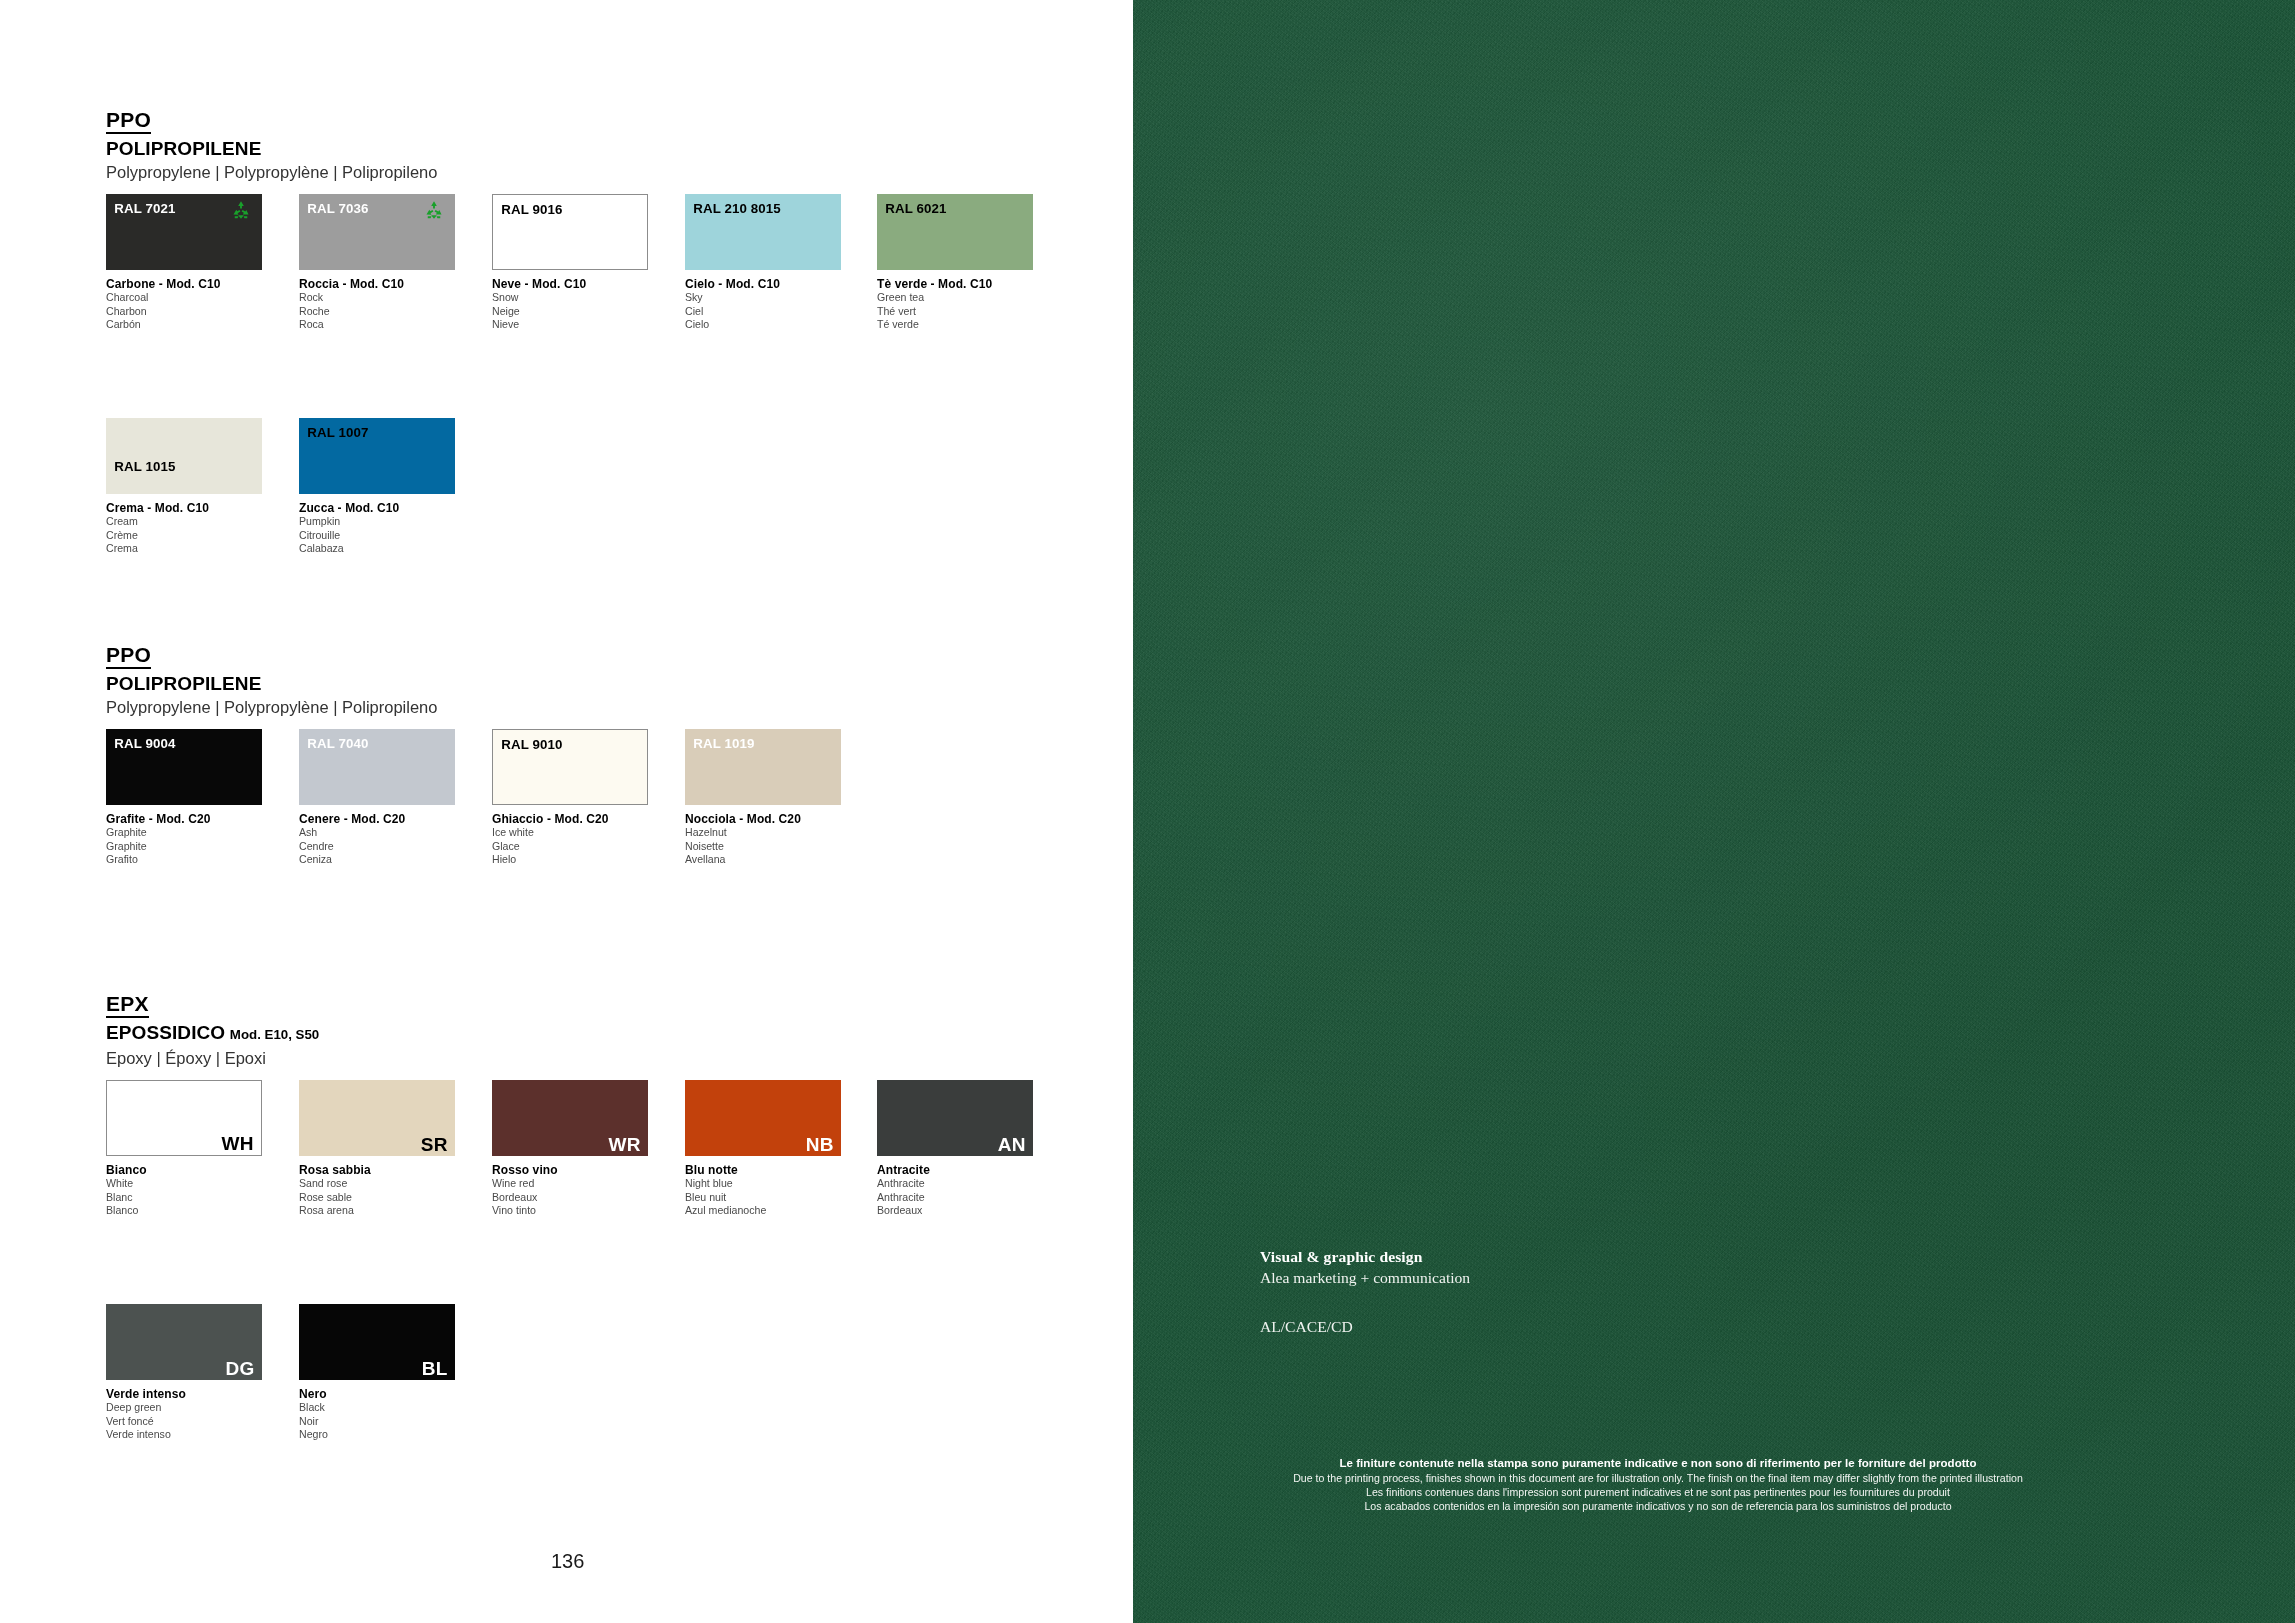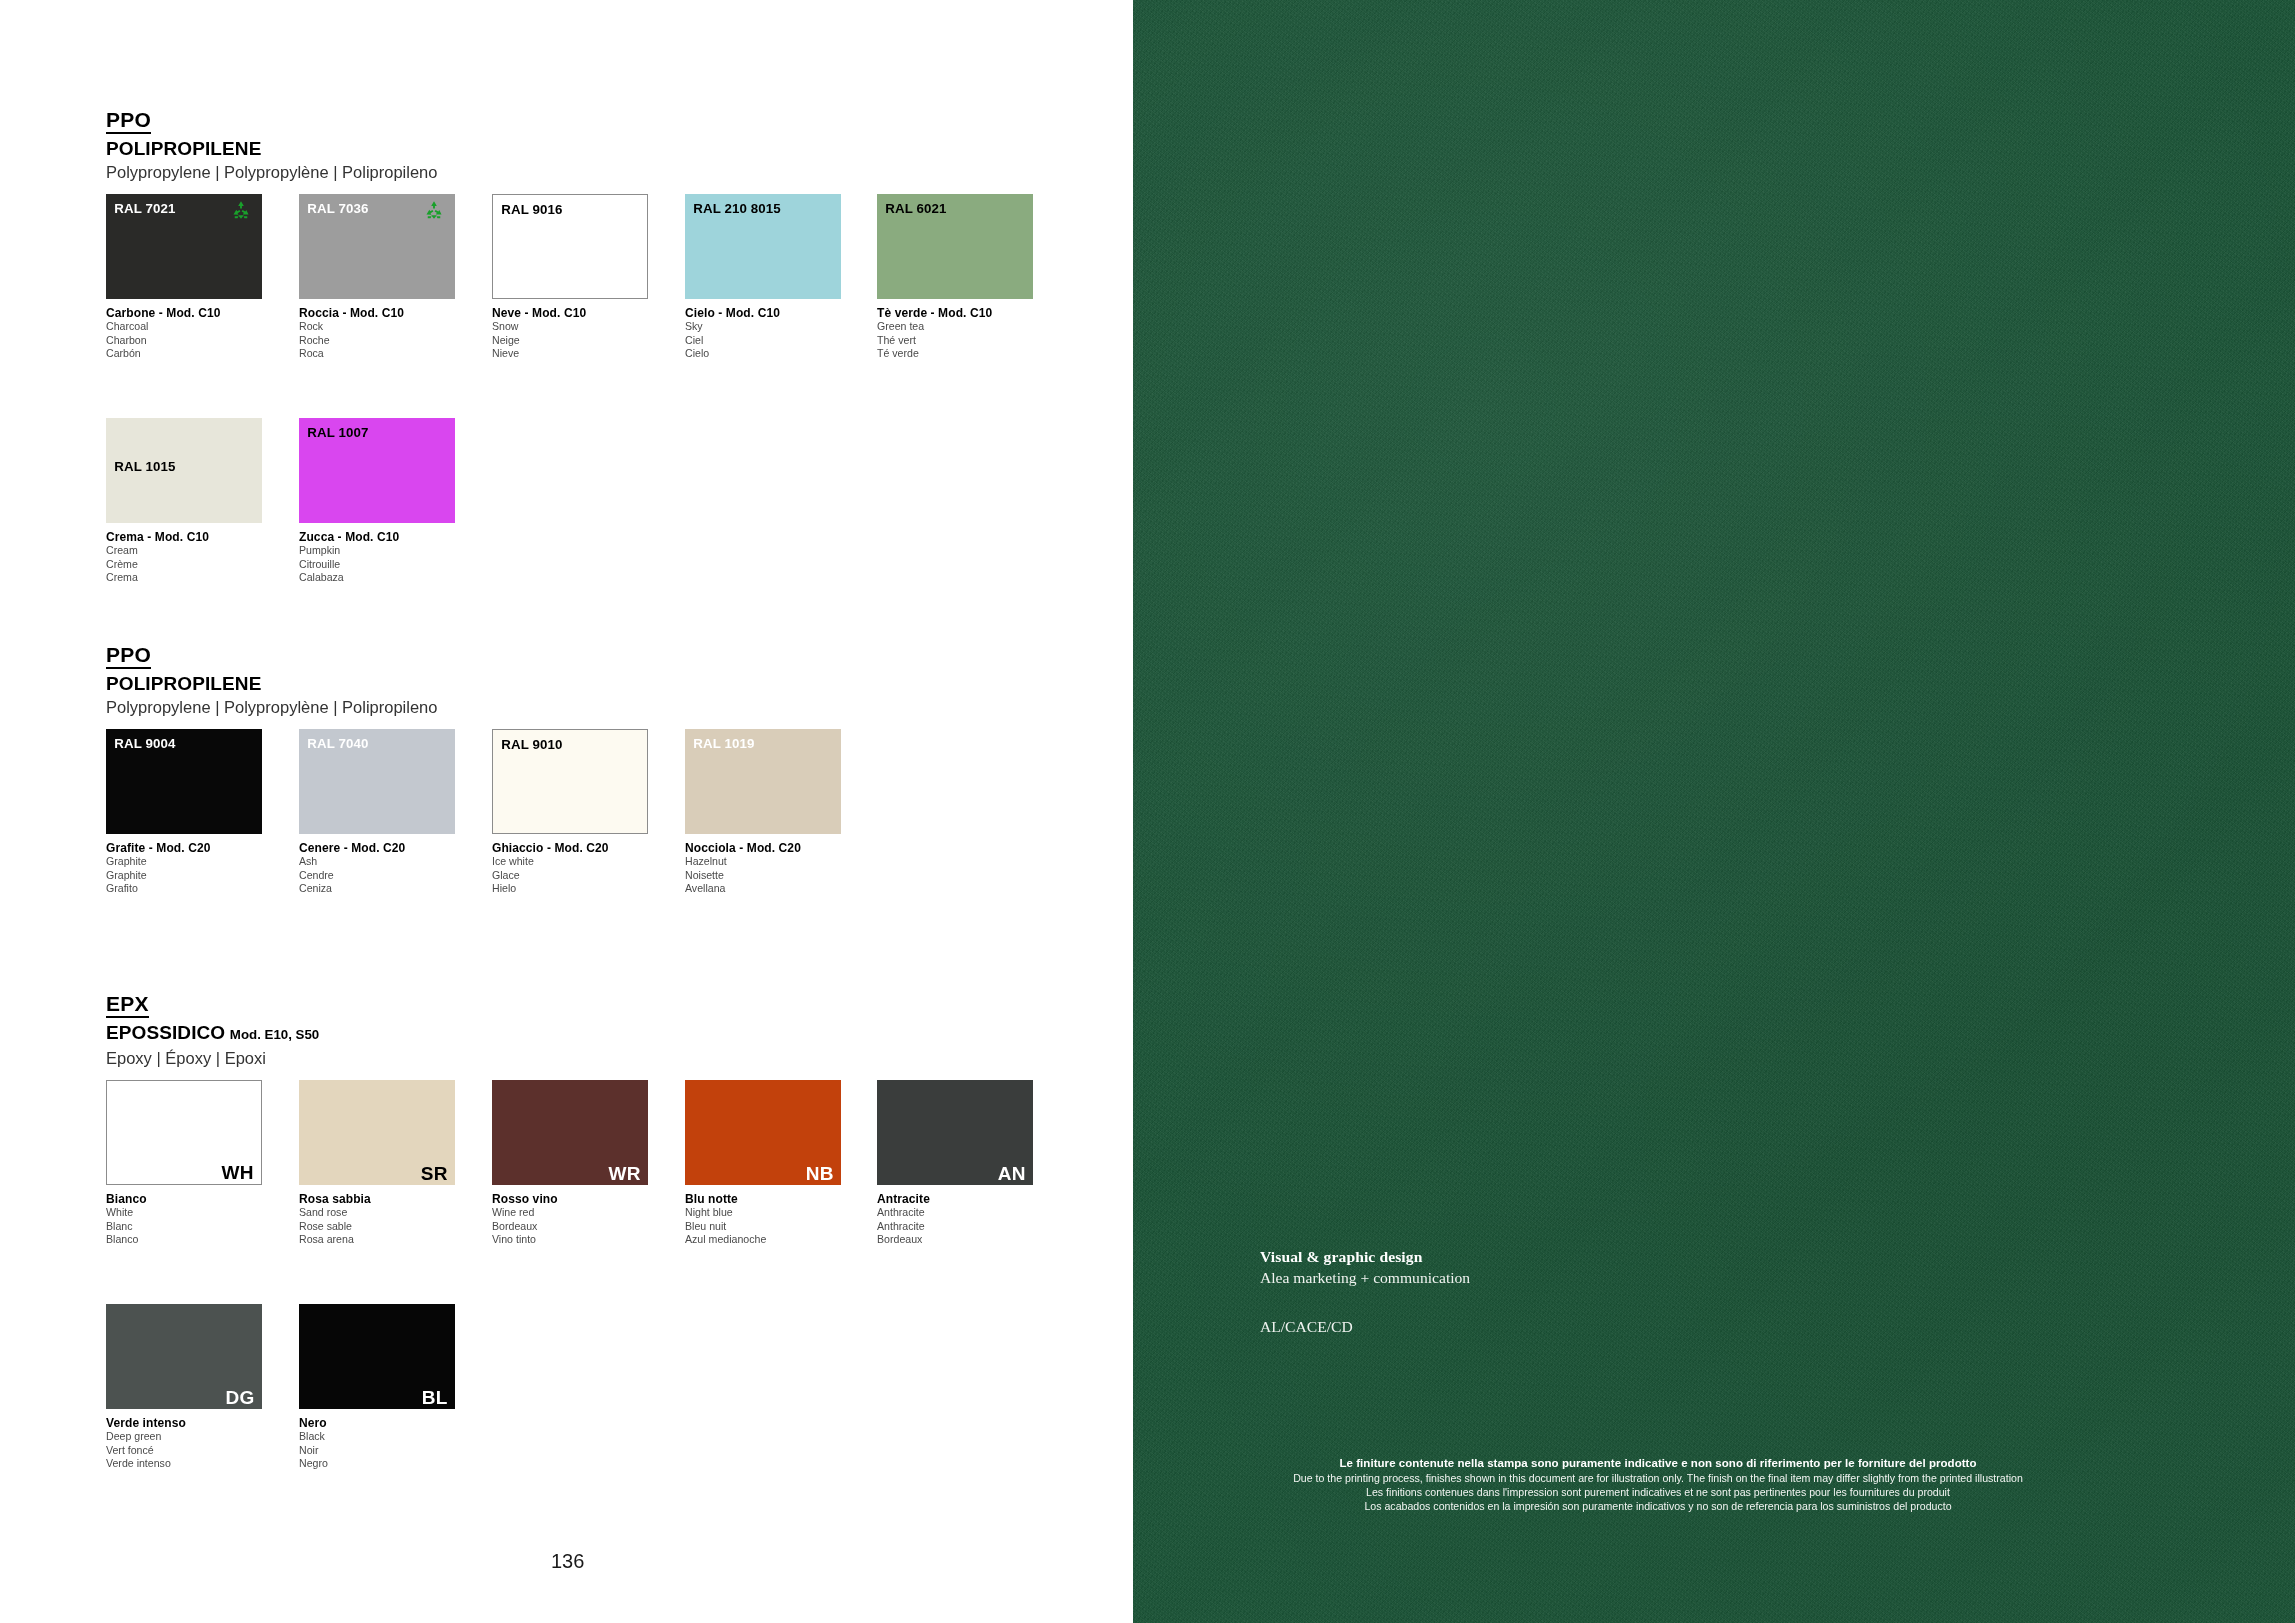--- a/index.html
+++ b/index.html
@@ -70,21 +70,21 @@
 
   .swatch-cell {
     position: absolute;
     top: 0;
     width: 156px;
   }
 
   .chip {
     position: relative;
     width: 156px;
-    height: 105px;
+    height: 76px;
     overflow: hidden;
   }
   .chip.bordered { border: 0.9px solid #8c8c8c; }
 
   .chip-label {
     position: absolute;
     left: 8.3px; top: 6.4px;
     font-size: 13.3px;
     font-weight: bold;
     letter-spacing: 0.1px;
@@ -278,21 +278,21 @@
                 <div class="chip-label" style="color: rgb(0, 0, 0); margin-top: 34px;">RAL 1015</div>
               </div>
               <div class="chip-caption">
                 <div class="cap-title">Crema - Mod. C10</div>
                 <div class="cap-line">Cream</div>
                 <div class="cap-line">Crème</div>
                 <div class="cap-line">Crema</div>
               </div>
             </div>
             <div class="swatch-cell" style="left: 193px;">
-              <div class="chip" style="background: #d946ef;">
+              <div class="chip" style="background: #0369a1;">
                 <div class="chip-label" style="color: rgb(0, 0, 0);">RAL 1007</div>
               </div>
               <div class="chip-caption">
                 <div class="cap-title">Zucca - Mod. C10</div>
                 <div class="cap-line">Pumpkin</div>
                 <div class="cap-line">Citrouille</div>
                 <div class="cap-line">Calabaza</div>
               </div>
             </div>
           </div></div>

